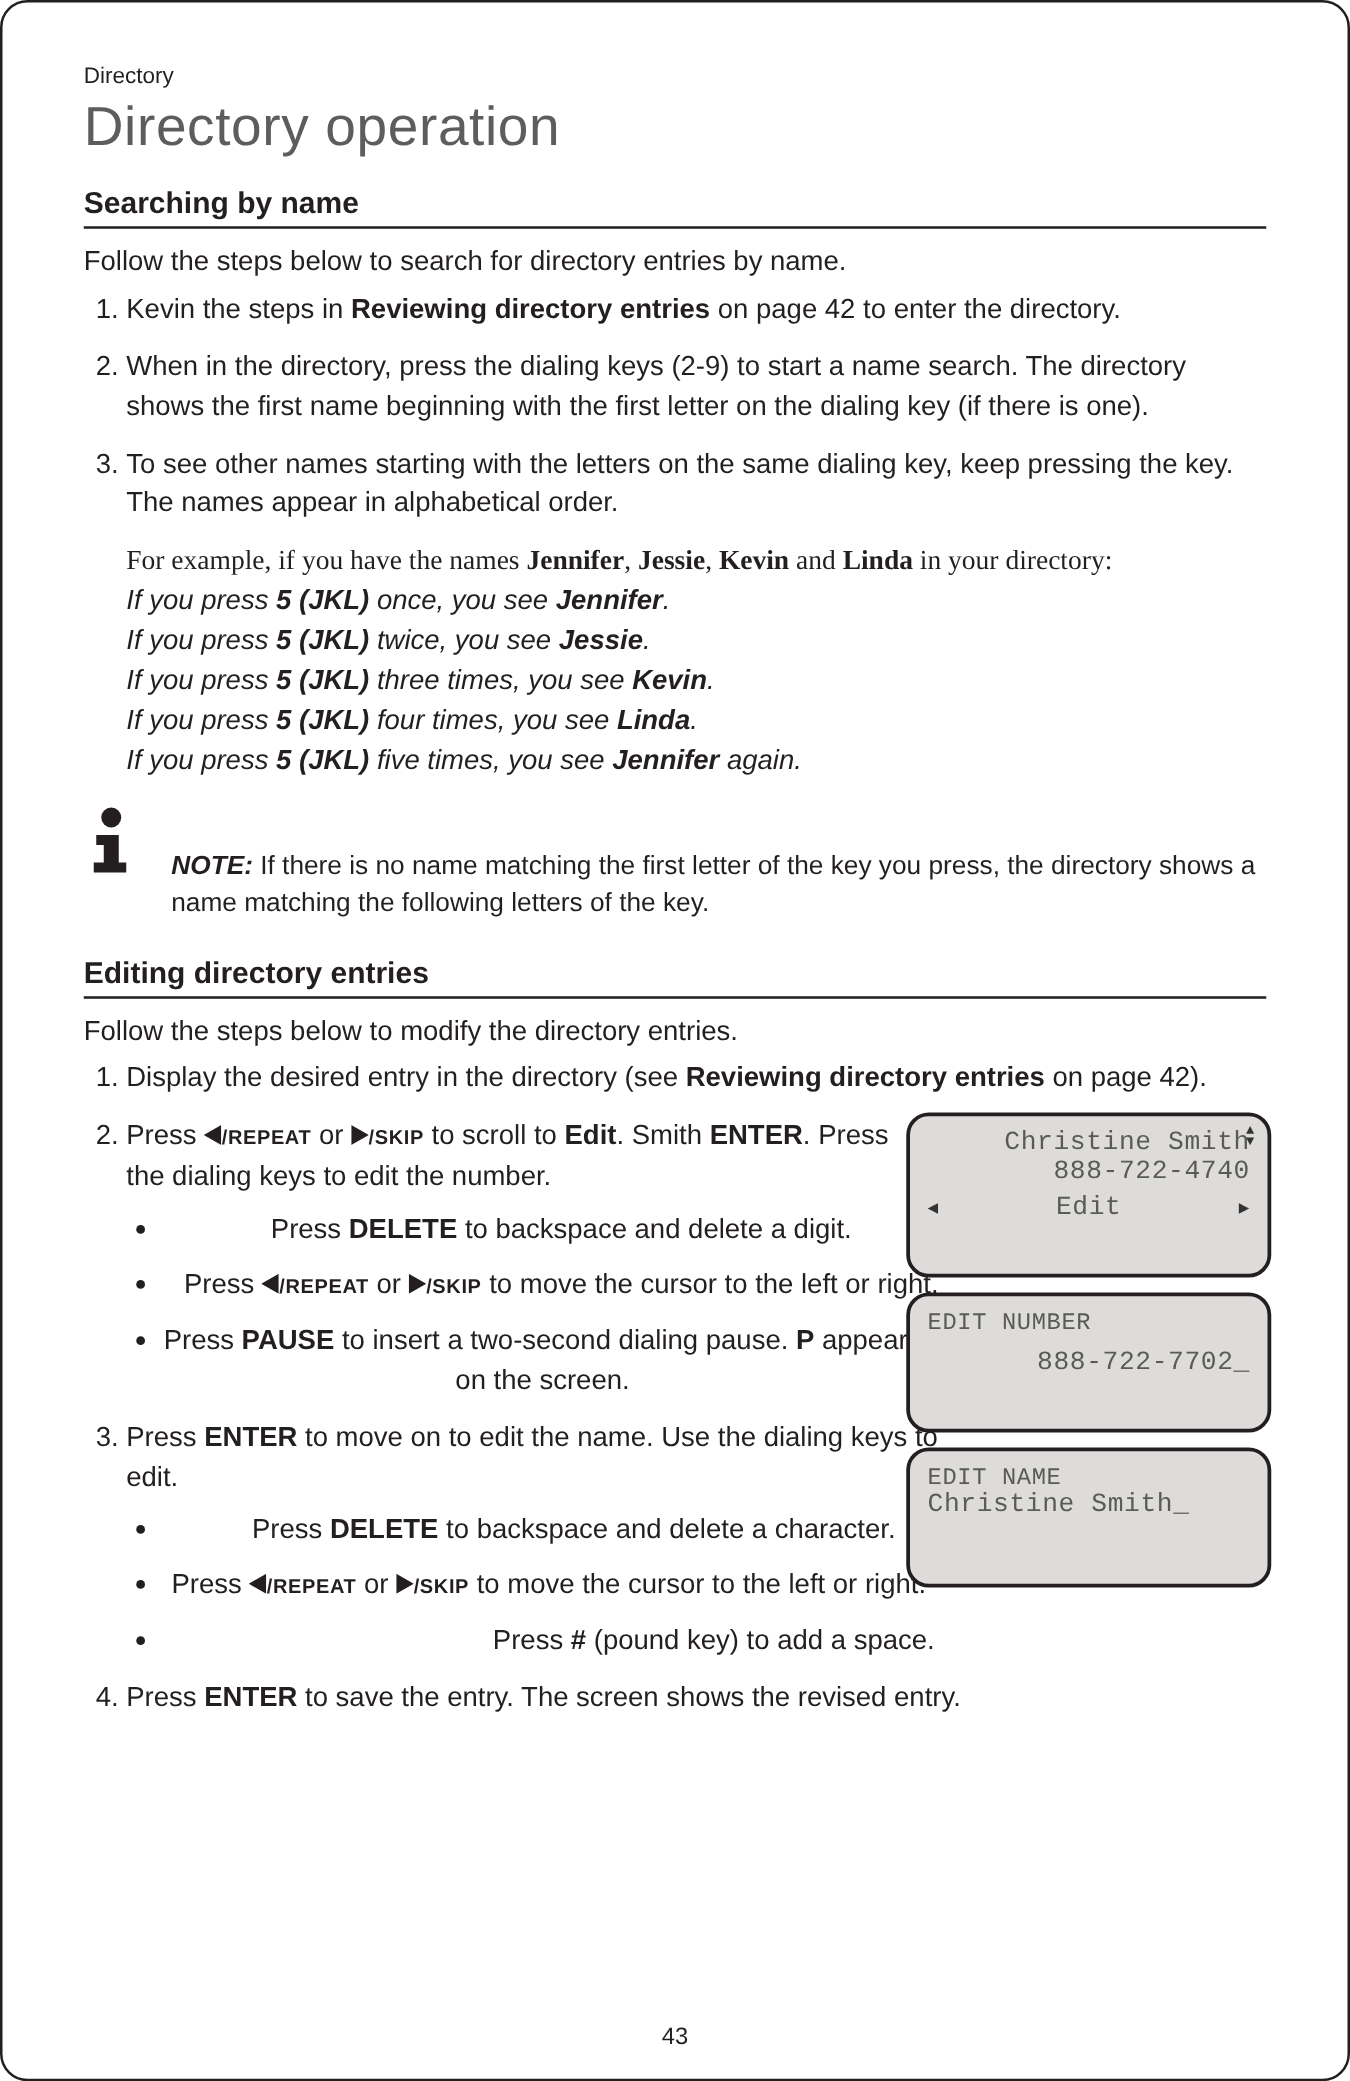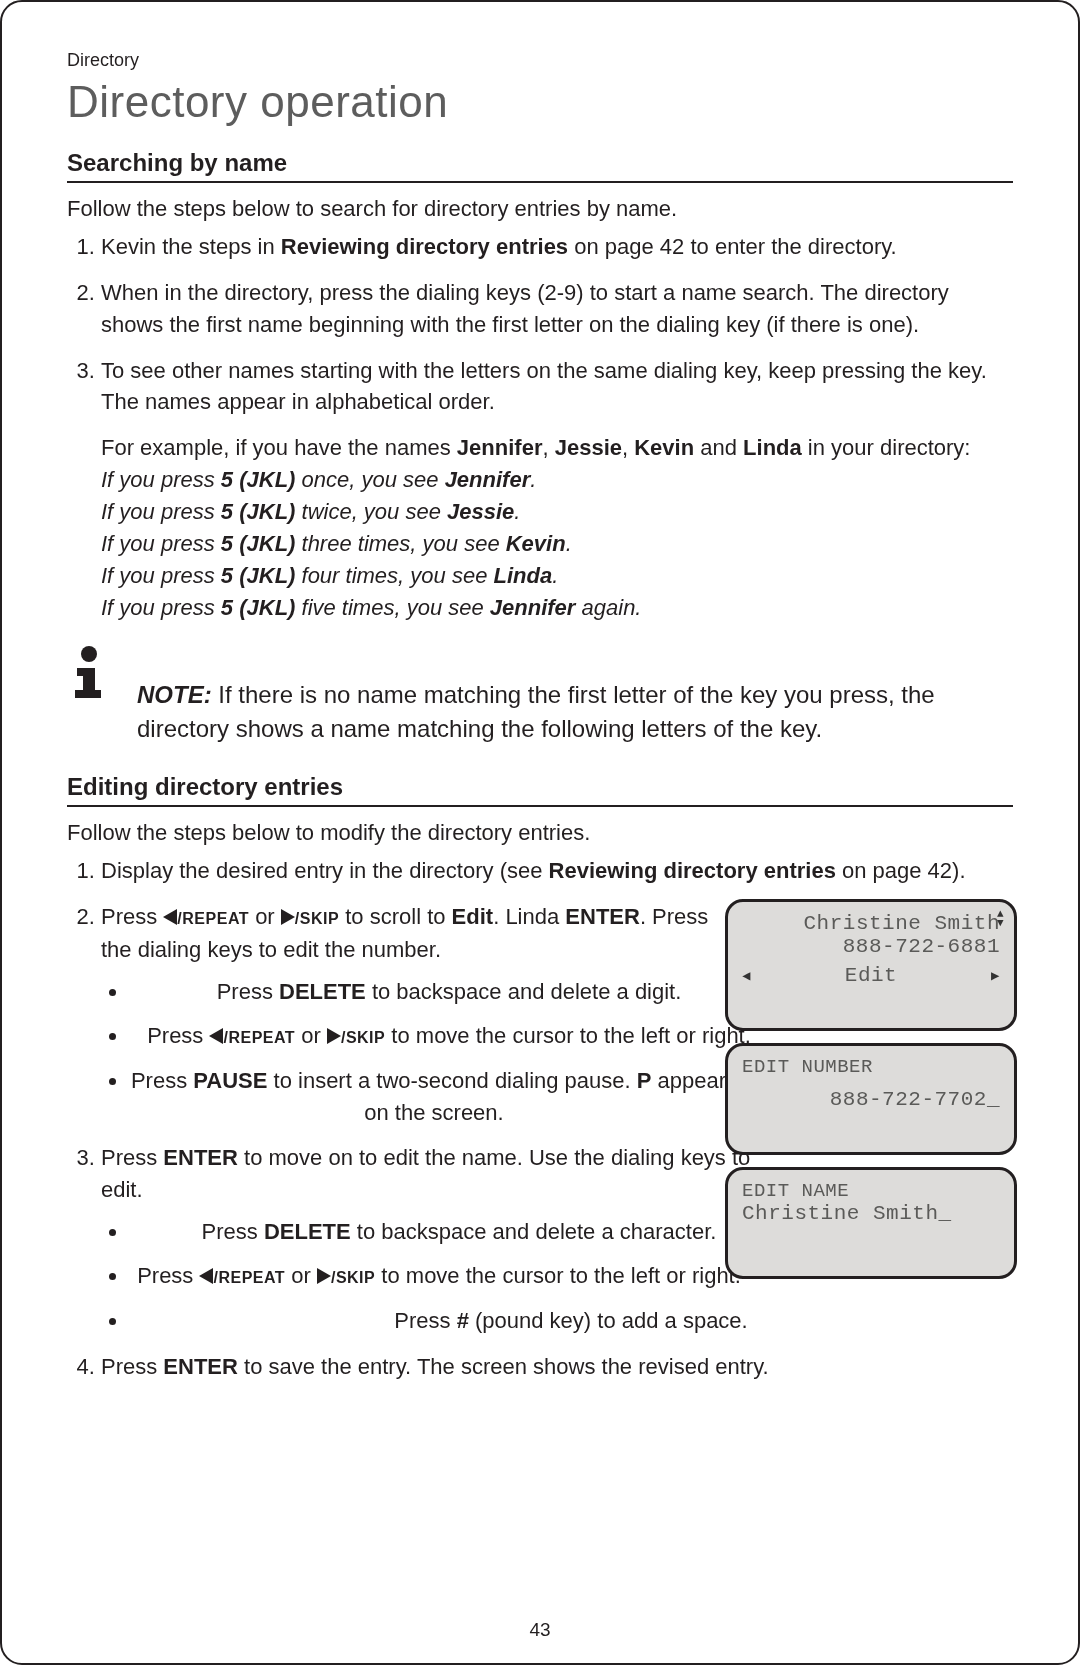--- a/index.html
+++ b/index.html
@@ -46,37 +46,38 @@
     margin: 6px 0 0 0;
     padding-left: 34px;
     font-size: 22px;
     line-height: 1.45;
   }
   ol.main-list > li {
     margin-bottom: 14px;
   }
   .sub-para {
     margin-top: 14px;
+    font-family: Liberation Serif, serif;
   }
   .example-line {
     margin-top: 0;
     font-style: italic;
   }
   .note-row {
     display: flex;
     align-items: flex-start;
     margin: 20px 0 26px 0;
   }
   .note-icon {
     flex: 0 0 auto;
     margin-right: 18px;
     margin-left: -6px;
   }
   .note-text {
-    font-size: 24px;
+    font-size: 21px;
     line-height: 1.45;
     padding-top: 34px;
     padding-left: 2px;
   }
   .small-caps {
     font-weight: bold;
     font-size: 16px;
     letter-spacing: 0.5px;
   }
   ul.bullets {
@@ -216,21 +217,21 @@
       <li>
         <span>Display the desired entry in the directory (see </span><span class="bold">Reviewing directory entries</span><span> on page 42).</span>
       </li>
 
       <li>
         <div class="step2-text">
           <span>Press </span><span class="tri"><svg width="14" height="16">
                 <polygon points="14,0 14,16 0,8" fill="#231f20"></polygon>
               </svg></span><span class="small-caps">/REPEAT</span><span> or </span><span class="tri"><svg width="14" height="16">
                 <polygon points="0,0 0,16 14,8" fill="#231f20"></polygon>
-              </svg></span><span class="small-caps">/SKIP</span><span> to scroll to </span><span class="bold">Edit</span><span>. Linda </span><span class="bold">ENTER</span><span>. Press the dialing keys to edit the number.</span>
+              </svg></span><span class="small-caps">/SKIP</span><span> to scroll to </span><span class="bold">Edit</span><span>. Smith </span><span class="bold">ENTER</span><span>. Press the dialing keys to edit the number.</span>
         </div>
         <ul class="bullets step2-text">
           <li>
             <span>Press </span><span class="bold">DELETE</span><span> to backspace and delete a digit.</span>
           </li>
           <li>
             <span>Press </span><span class="tri"><svg width="14" height="16">
                   <polygon points="14,0 14,16 0,8" fill="#231f20"></polygon>
                 </svg></span><span class="small-caps">/REPEAT</span><span> or </span><span class="tri"><svg width="14" height="16">
                   <polygon points="0,0 0,16 14,8" fill="#231f20"></polygon>
@@ -265,21 +266,21 @@
 
       <li>
         <span>Press </span><span class="bold">ENTER</span><span> to save the entry. The screen shows the revised entry.</span>
       </li>
     </ol>
 
     <div class="screens" style="top:44px;">
       <div class="lcd" style="height:132px;">
         <div class="updown">▲<br>▼</div>
         <div class="center">Christine Smith</div>
-        <div class="center">888-722-6881</div>
+        <div class="center">888-722-4740</div>
         <div class="row">
           <span class="arrow">◀</span>
           <span>Edit</span>
           <span class="arrow">▶</span>
         </div>
       </div>
 
       <div class="lcd" style="height:112px;">
         <div class="left-top">EDIT NUMBER</div>
         <div class="right-line">888-722-7702_</div>

